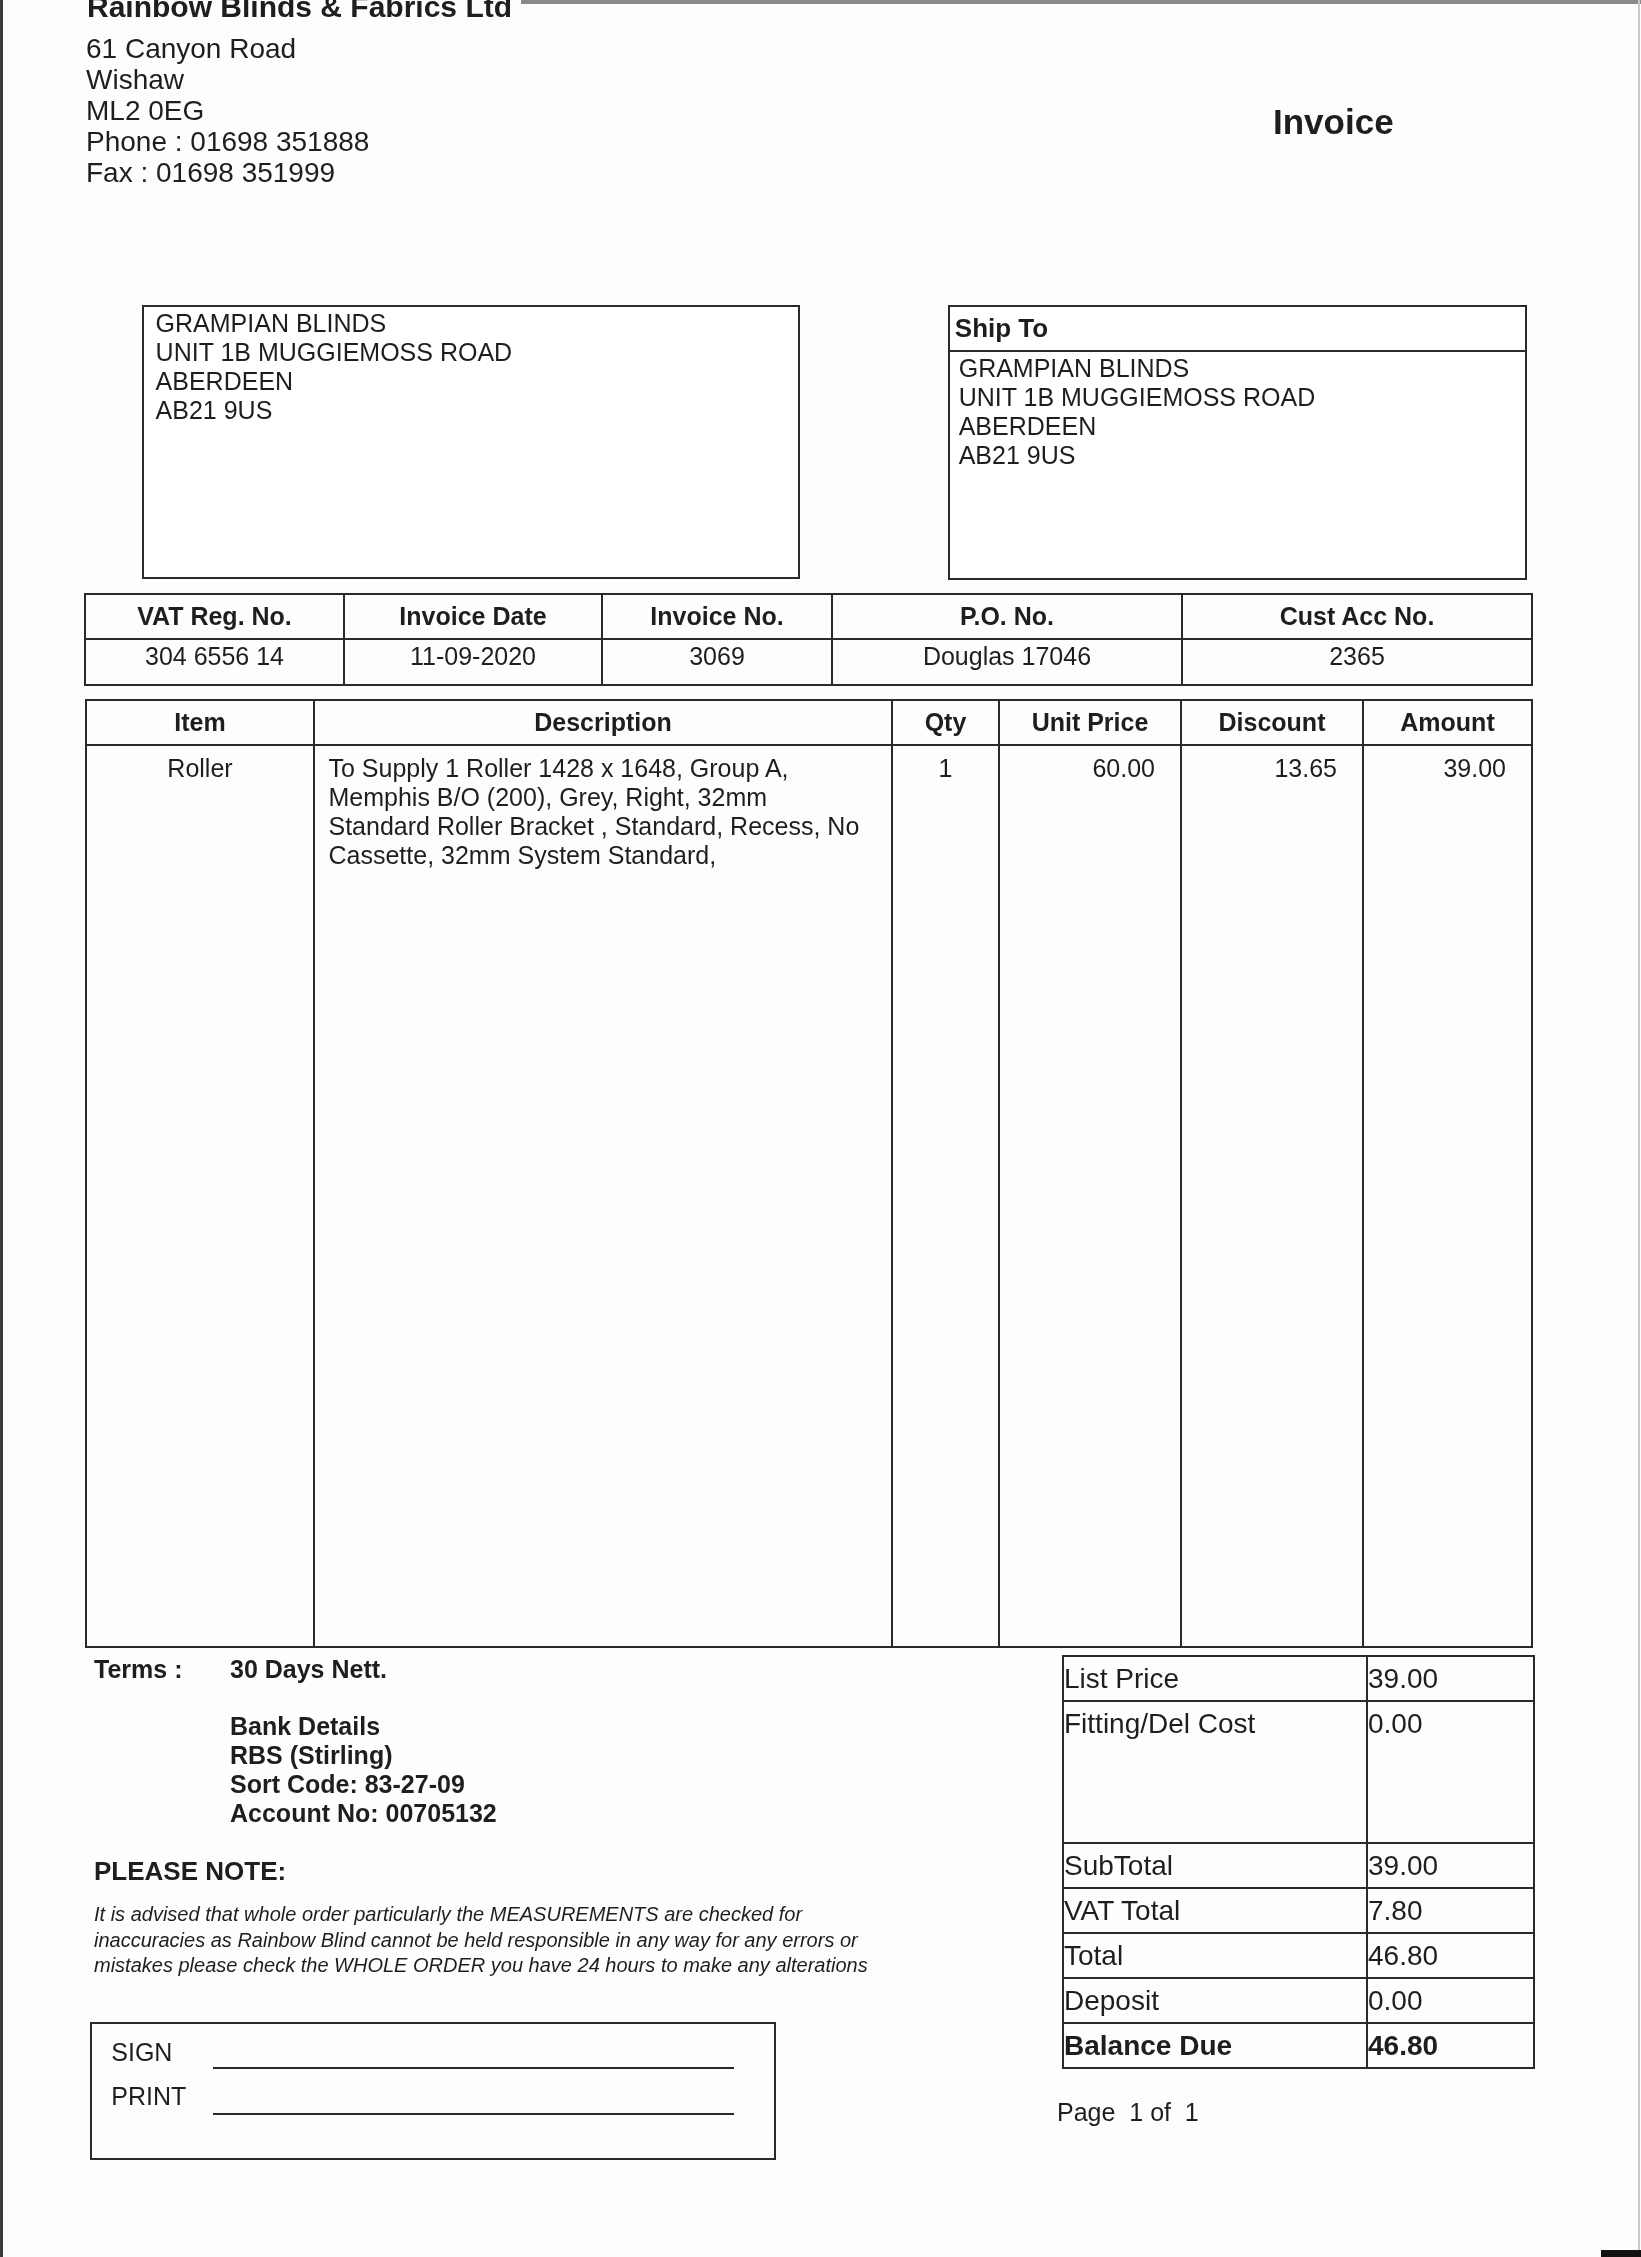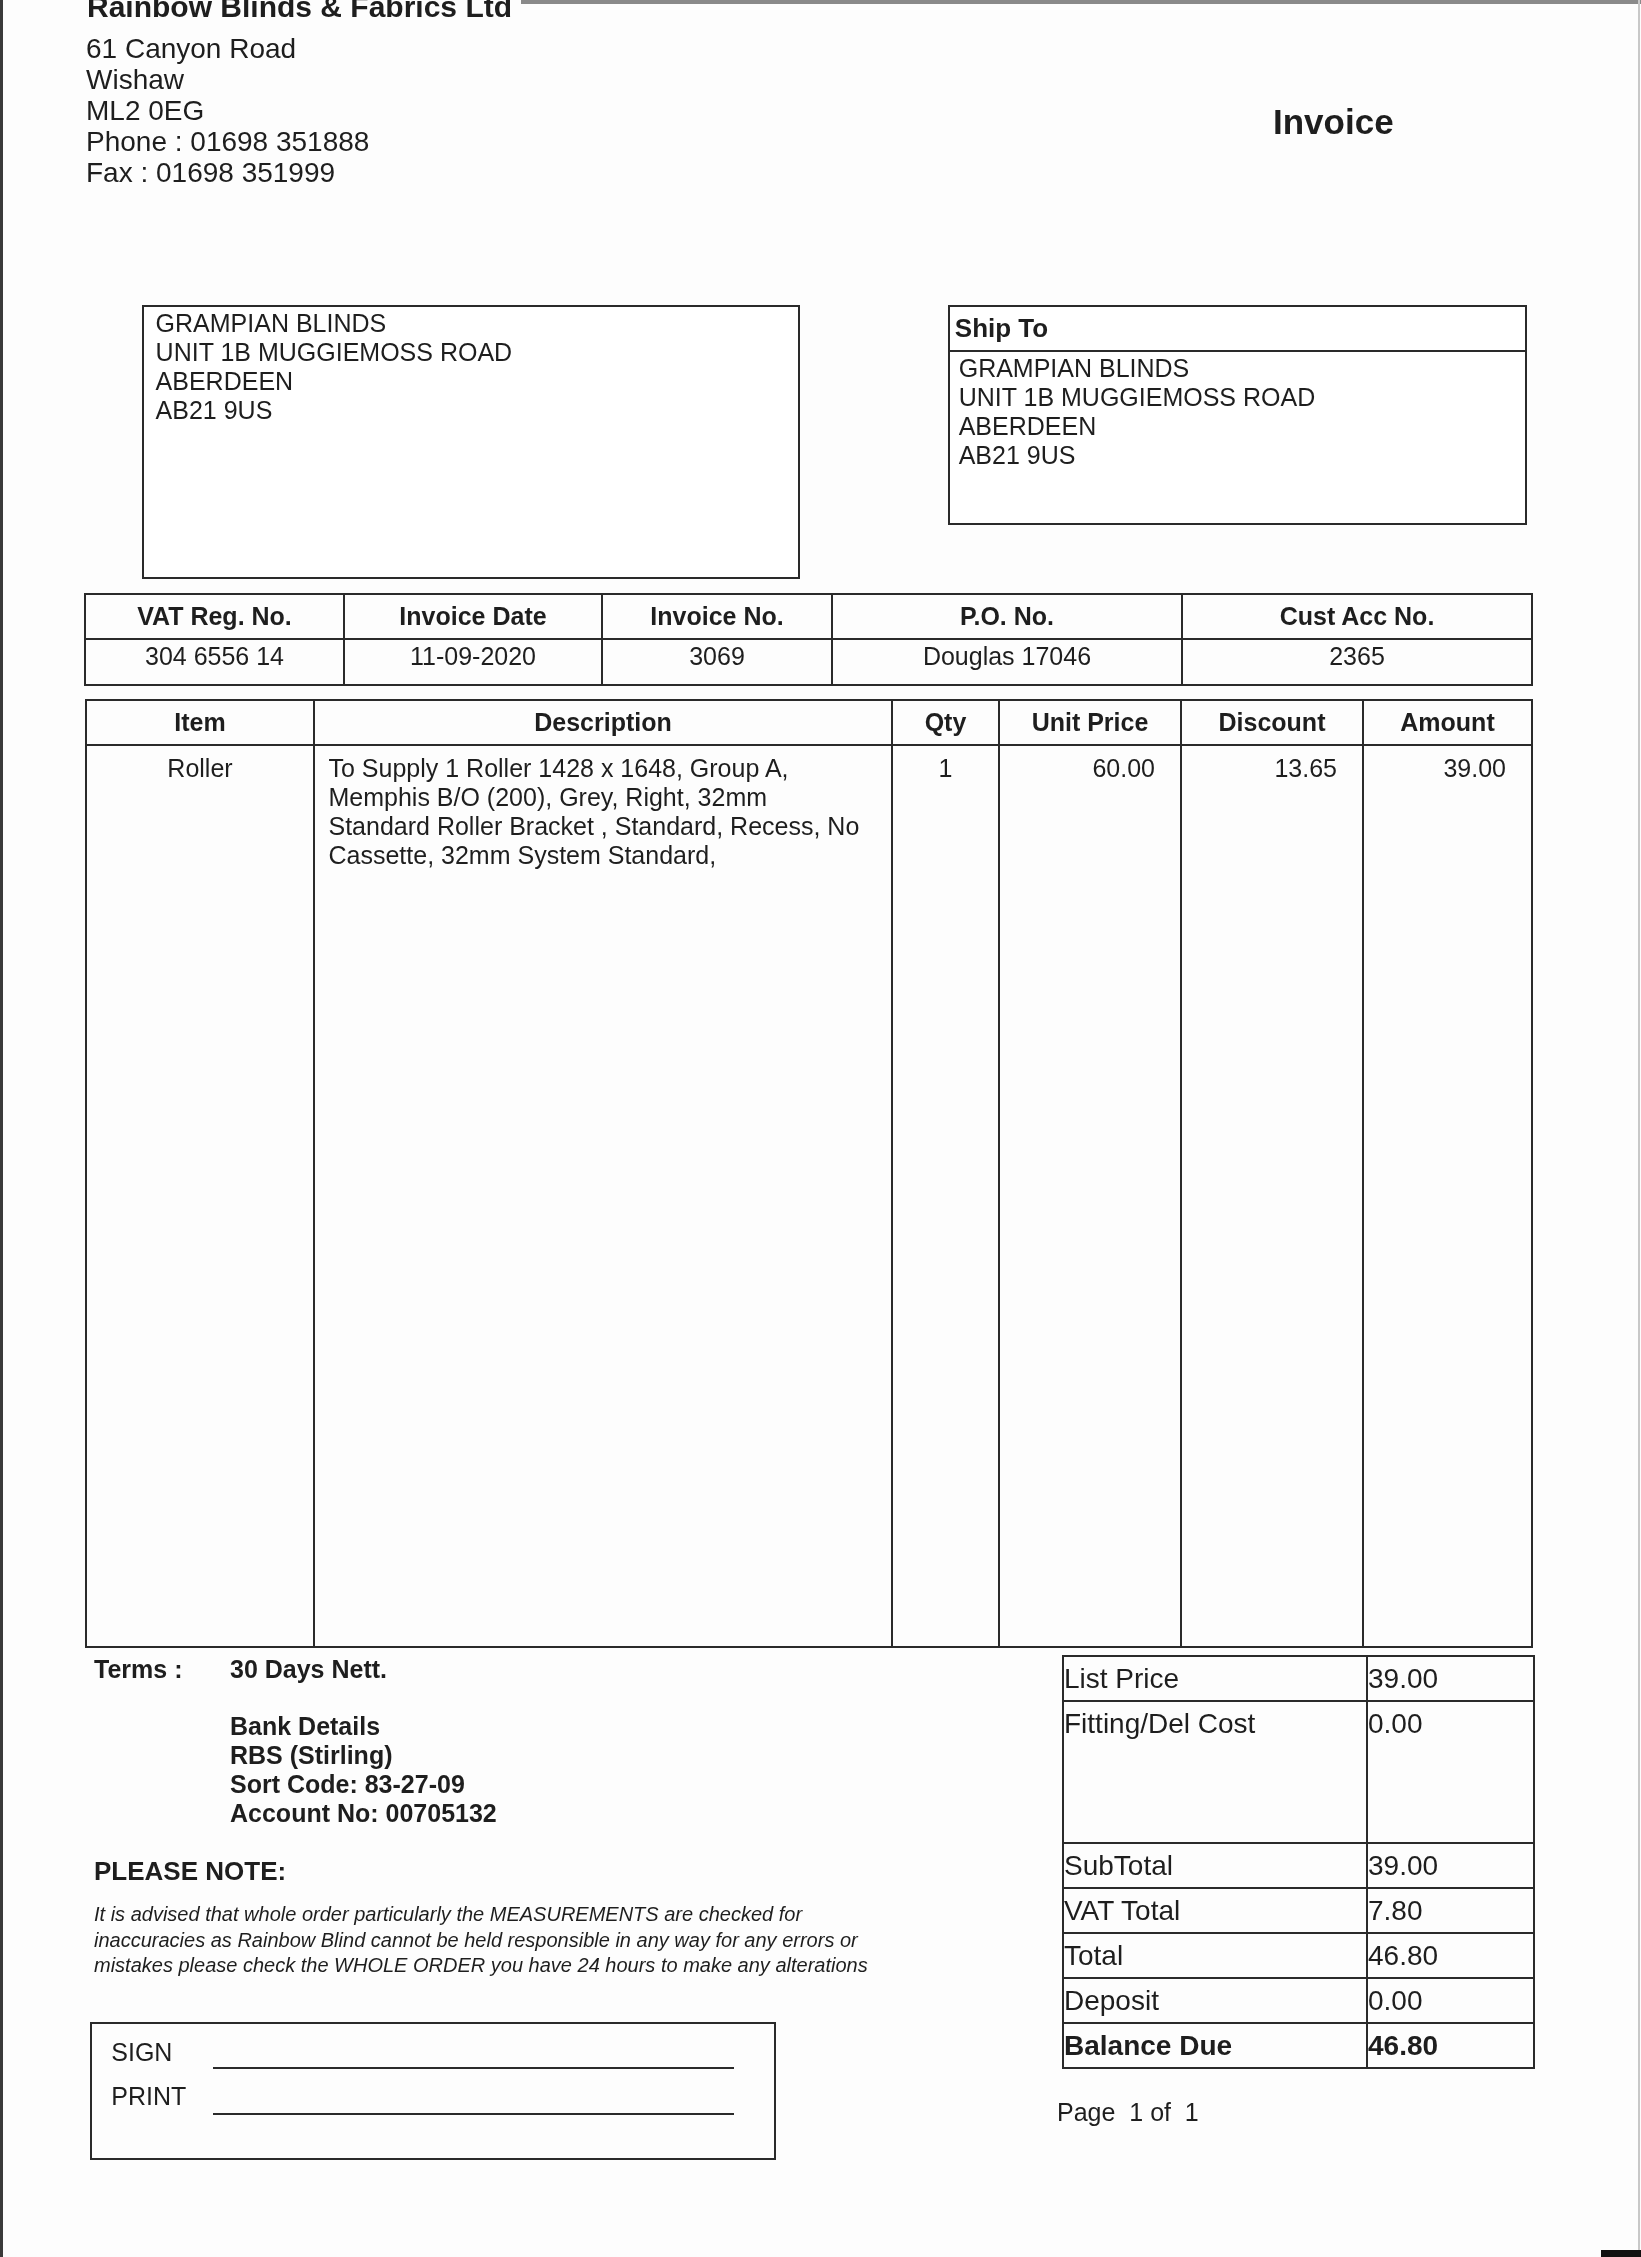--- a/index.html
+++ b/index.html
@@ -14,21 +14,21 @@
     .company-name { left: 87px; top: -9.7px; font-size: 30px; font-weight: bold; white-space: nowrap; }
     .company-addr { left: 86px; top: 33px; font-size: 28px; line-height: 31px; }
     .company-addr div { white-space: nowrap; }
     .doc-title { left: 1273px; top: 102px; font-size: 35px; font-weight: bold; text-align: right; }
 
     .addr-box { border: 2.9px solid #2a2a2a; background: #fff; }
     .addr-box .hdr { height: 45px; border-bottom: 2.9px solid #2a2a2a; font-size: 26px; font-weight: bold; padding: 5.8px 0 0 11.6px; }
     .addr-box .body { padding: 1.9px 0 0 11.6px; font-size: 25px; line-height: 29px; }
     .addr-box .body div { white-space: nowrap; }
     .invoice-to { left: 142px; top: 305px; width: 658px; height: 274px; }
-    .ship-to { left: 948px; top: 305px; width: 579px; height: 220px; }
+    .ship-to { left: 948px; top: 305px; width: 579px; height: 275px; }
     .ship-to .hdr { padding-left: 4.8px; }
     .ship-to .body { padding-left: 8.7px; }
 
     table { border-collapse: collapse; table-layout: fixed; }
     .info-table { left: 84px; top: 593px; width: 1445px; }
     .info-table td { border: 2.4px solid #2a2a2a; text-align: center; font-size: 25px; margin-top: 16px; }
     .info-table tr.h td { height: 45px; font-weight: bold; }
     .info-table tr.v td { height: 46px; vertical-align: top; padding-top: 2px; }
 
     .items-table { left: 85px; top: 699px; width: 1446px; height: 949px; }

